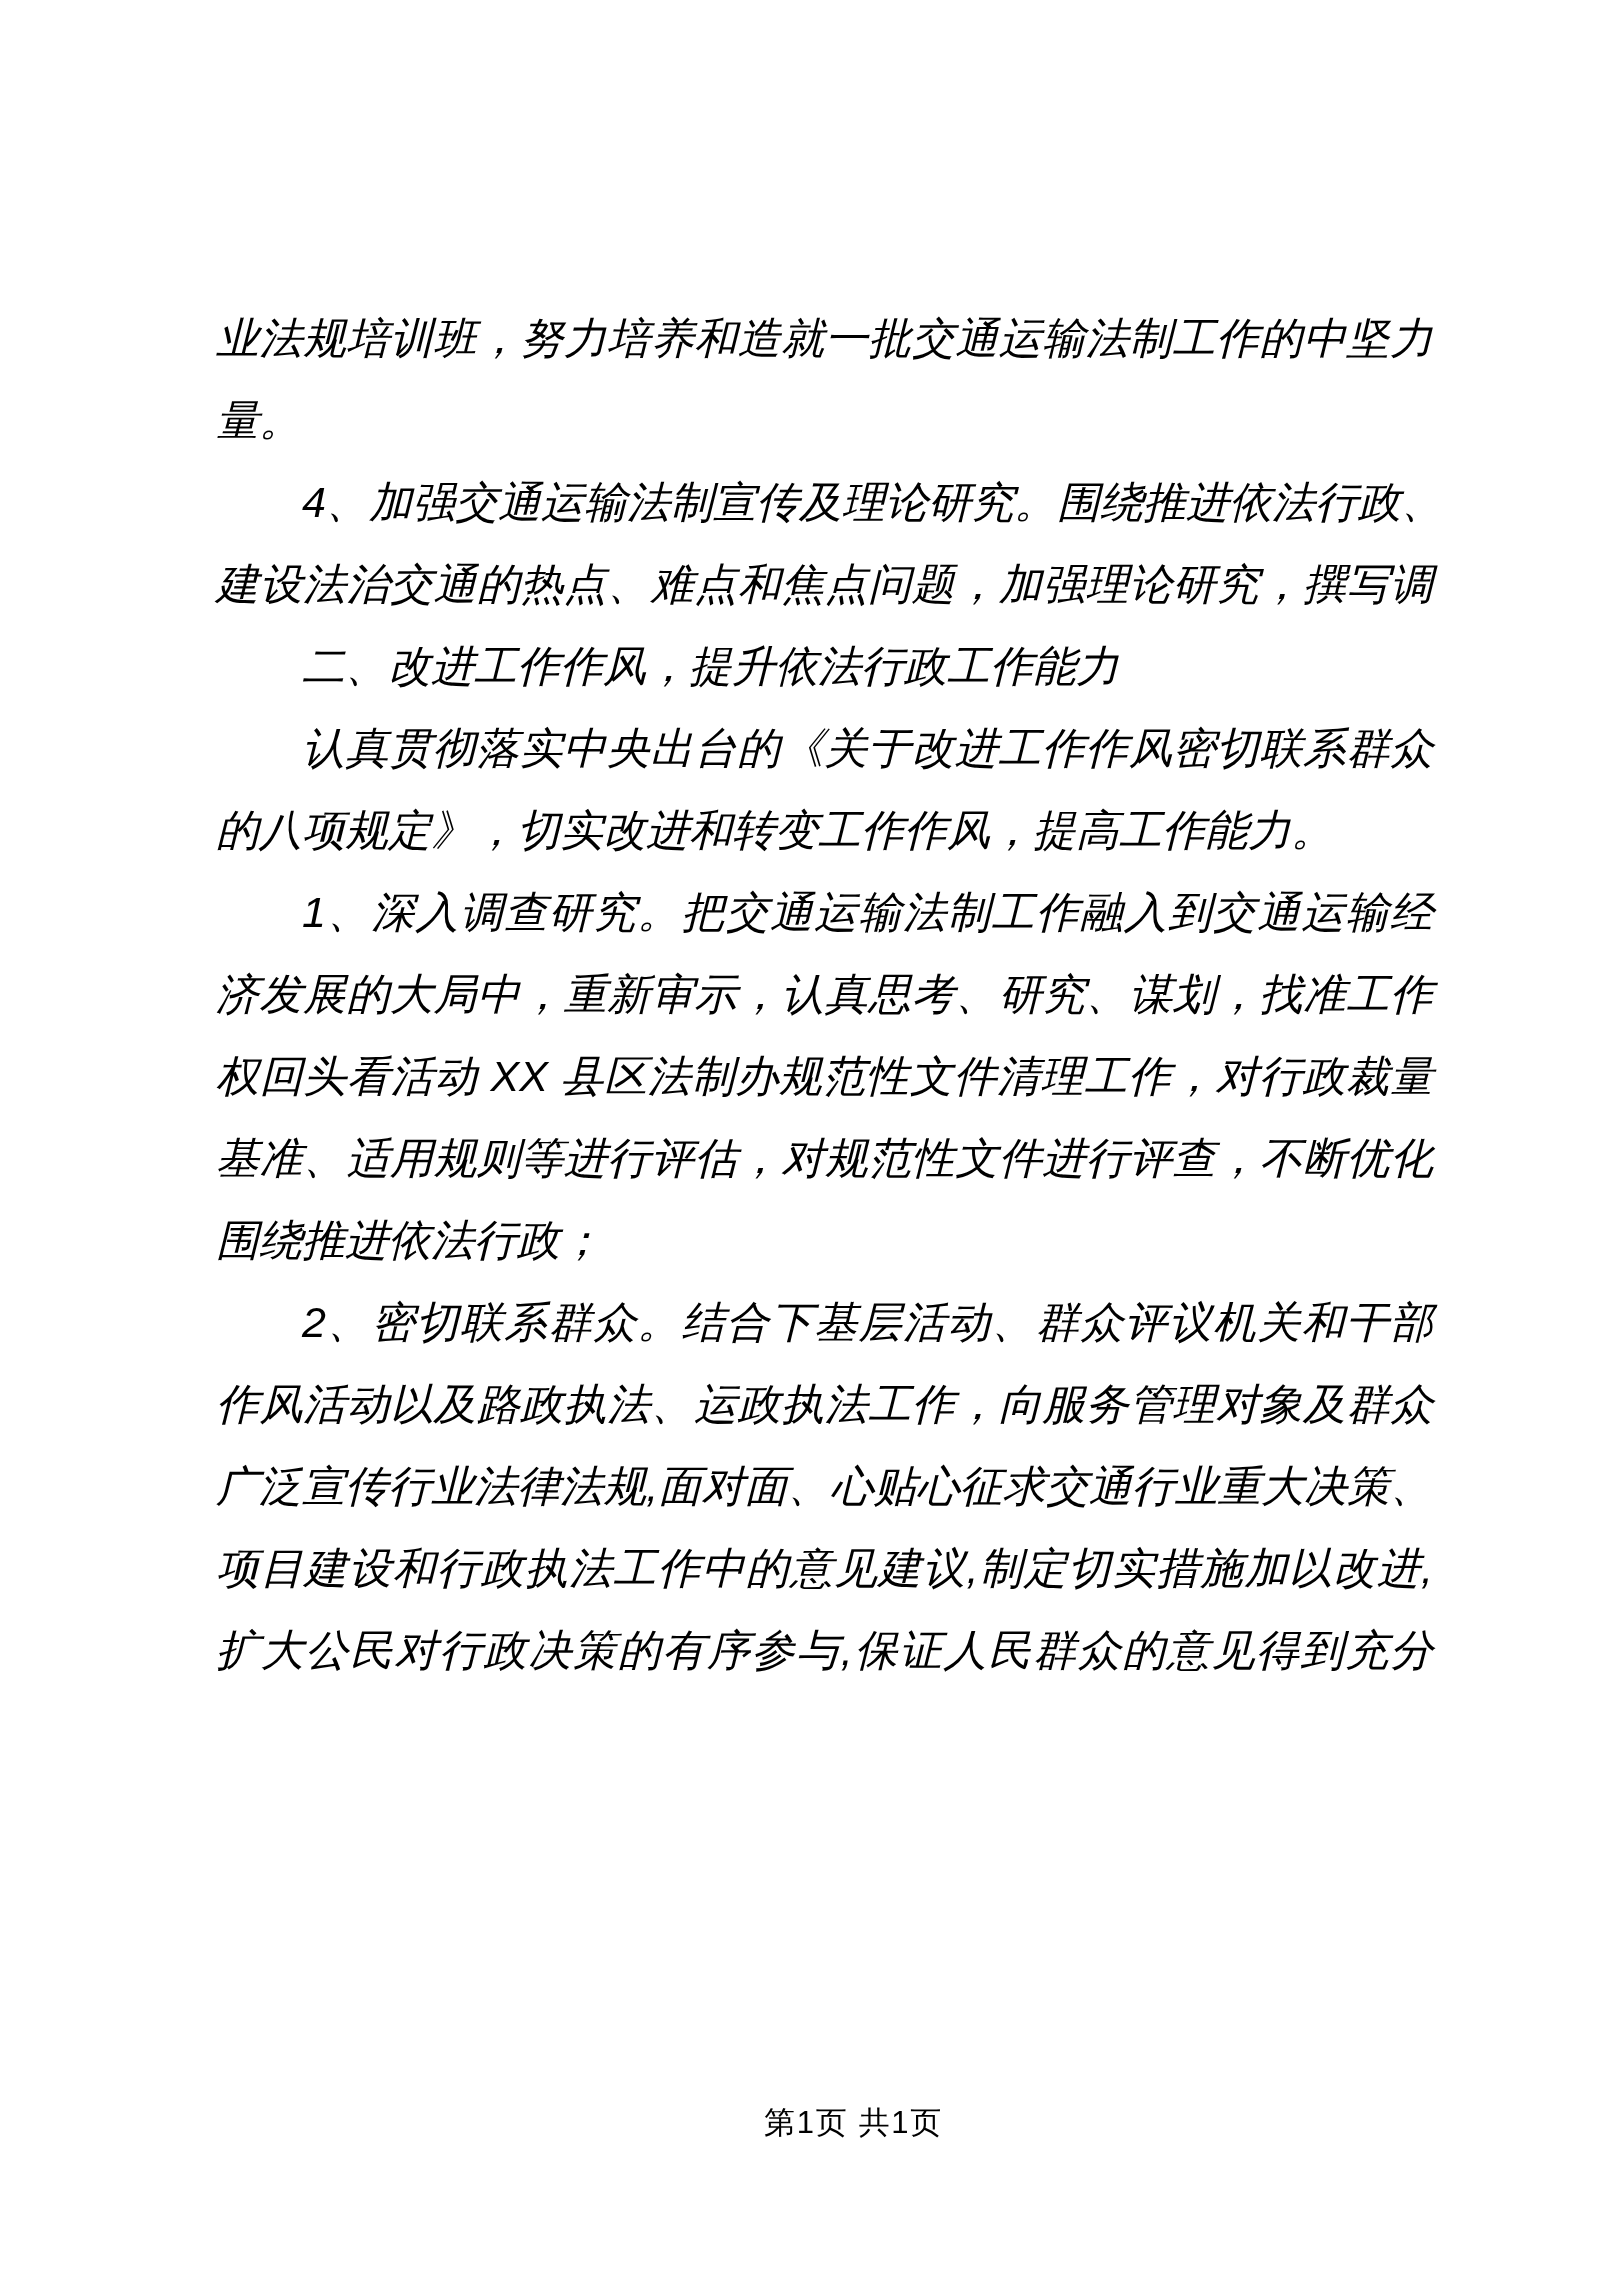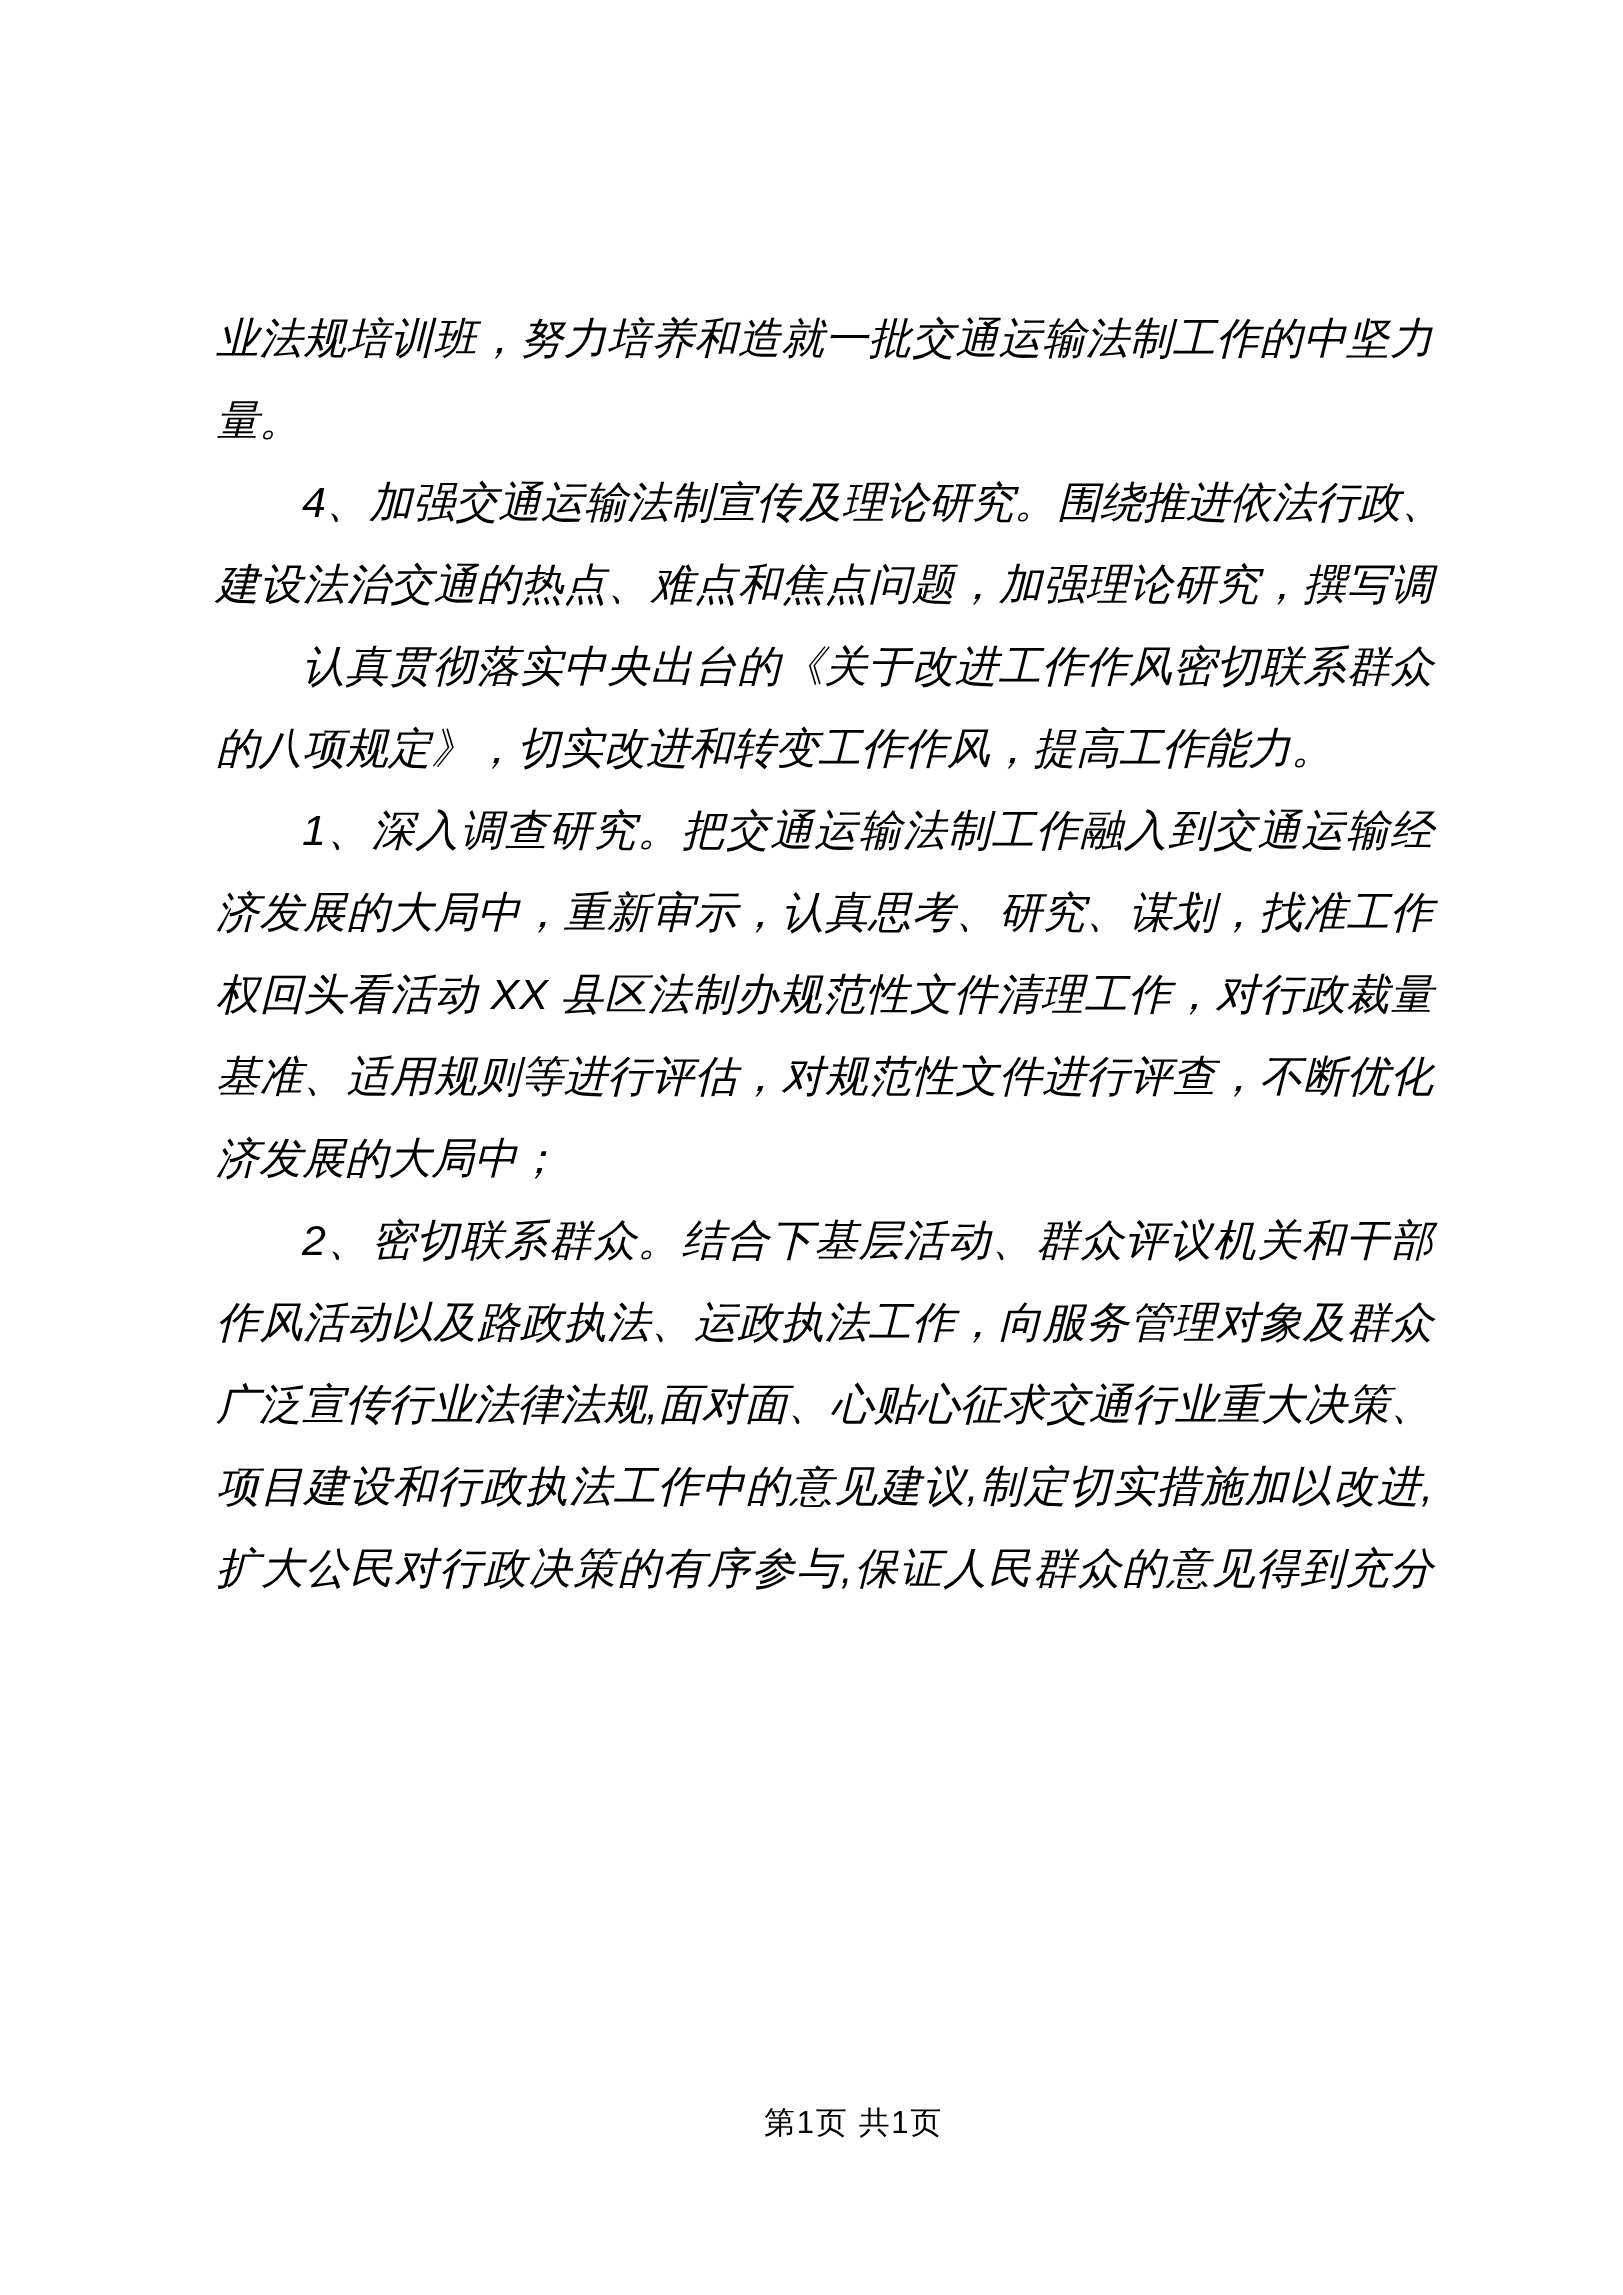--- a/index.html
+++ b/index.html
@@ -58,27 +58,28 @@
 </head>
 <body>
 
 <div class="page">
 
   <div class="doc">
     <div class="line j">业法规培训班，努力培养和造就一批交通运输法制工作的中坚力</div>
     <div class="line e">量。</div>
     <div class="line j i">4、加强交通运输法制宣传及理论研究。围绕推进依法行政、</div>
     <div class="line j">建设法治交通的热点、难点和焦点问题，加强理论研究，撰写调</div>
+    <div class="line e i">二、改进工作作风，提升依法行政工作能力</div>
     <div class="line j i">认真贯彻落实中央出台的《关于改进工作作风密切联系群众</div>
     <div class="line e">的八项规定》，切实改进和转变工作作风，提高工作能力。</div>
     <div class="line j i">1、深入调查研究。把交通运输法制工作融入到交通运输经</div>
     <div class="line j">济发展的大局中，重新审示，认真思考、研究、谋划，找准工作</div>
     <div class="line j">权回头看活动 XX 县区法制办规范性文件清理工作，对行政裁量</div>
     <div class="line j">基准、适用规则等进行评估，对规范性文件进行评查，不断优化</div>
-    <div class="line e">济发展的大局中；</div>
+    <div class="line e">围绕推进依法行政；</div>
     <div class="line j i">2、密切联系群众。结合下基层活动、群众评议机关和干部</div>
     <div class="line j">作风活动以及路政执法、运政执法工作，向服务管理对象及群众</div>
     <div class="line j">广泛宣传行业法律法规,面对面、心贴心征求交通行业重大决策、</div>
     <div class="line j">项目建设和行政执法工作中的意见建议,制定切实措施加以改进,</div>
     <div class="line j">扩大公民对行政决策的有序参与,保证人民群众的意见得到充分</div>
   </div>
 
   <div class="footer">第1页 共1页</div>
 
 </div>

